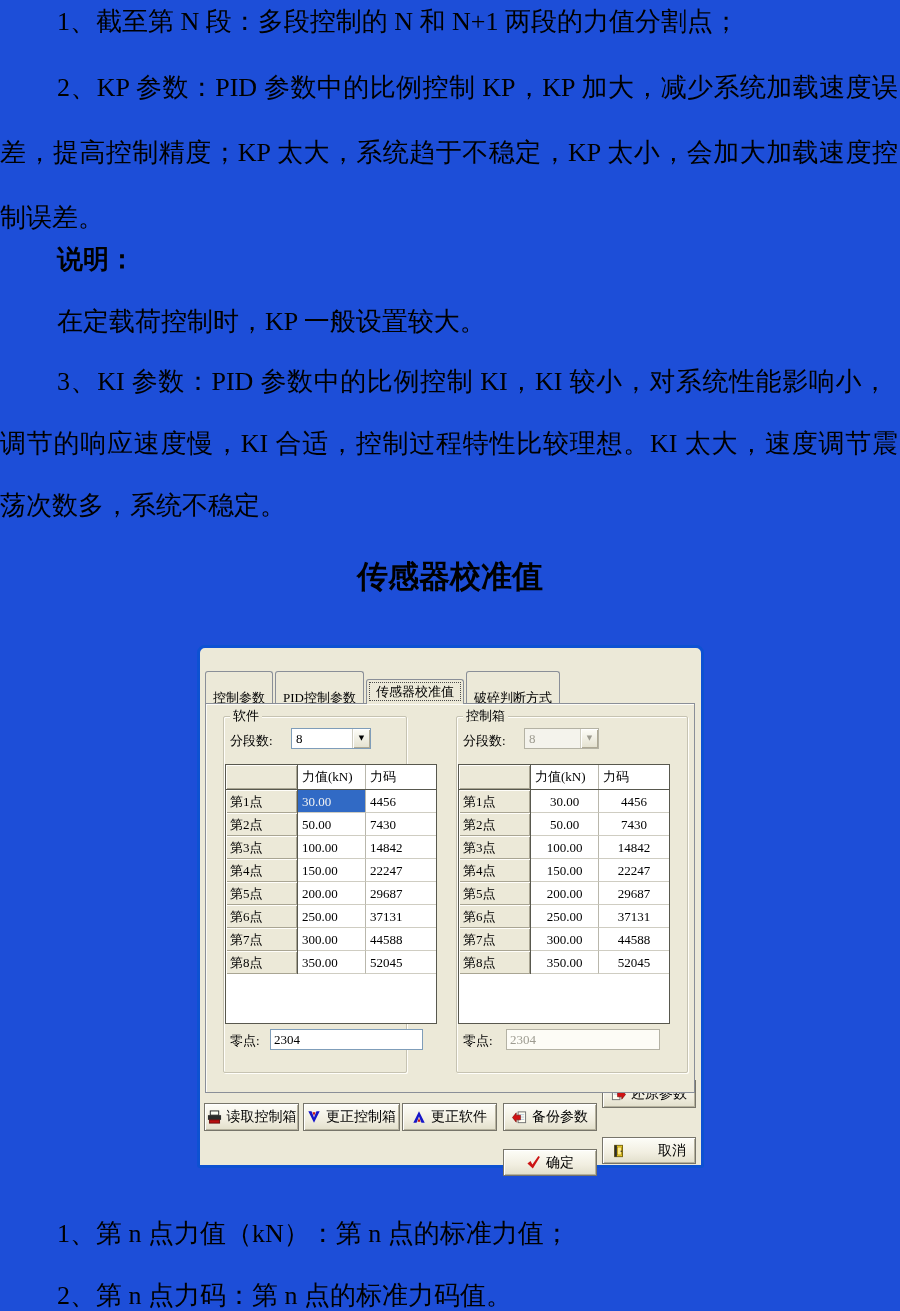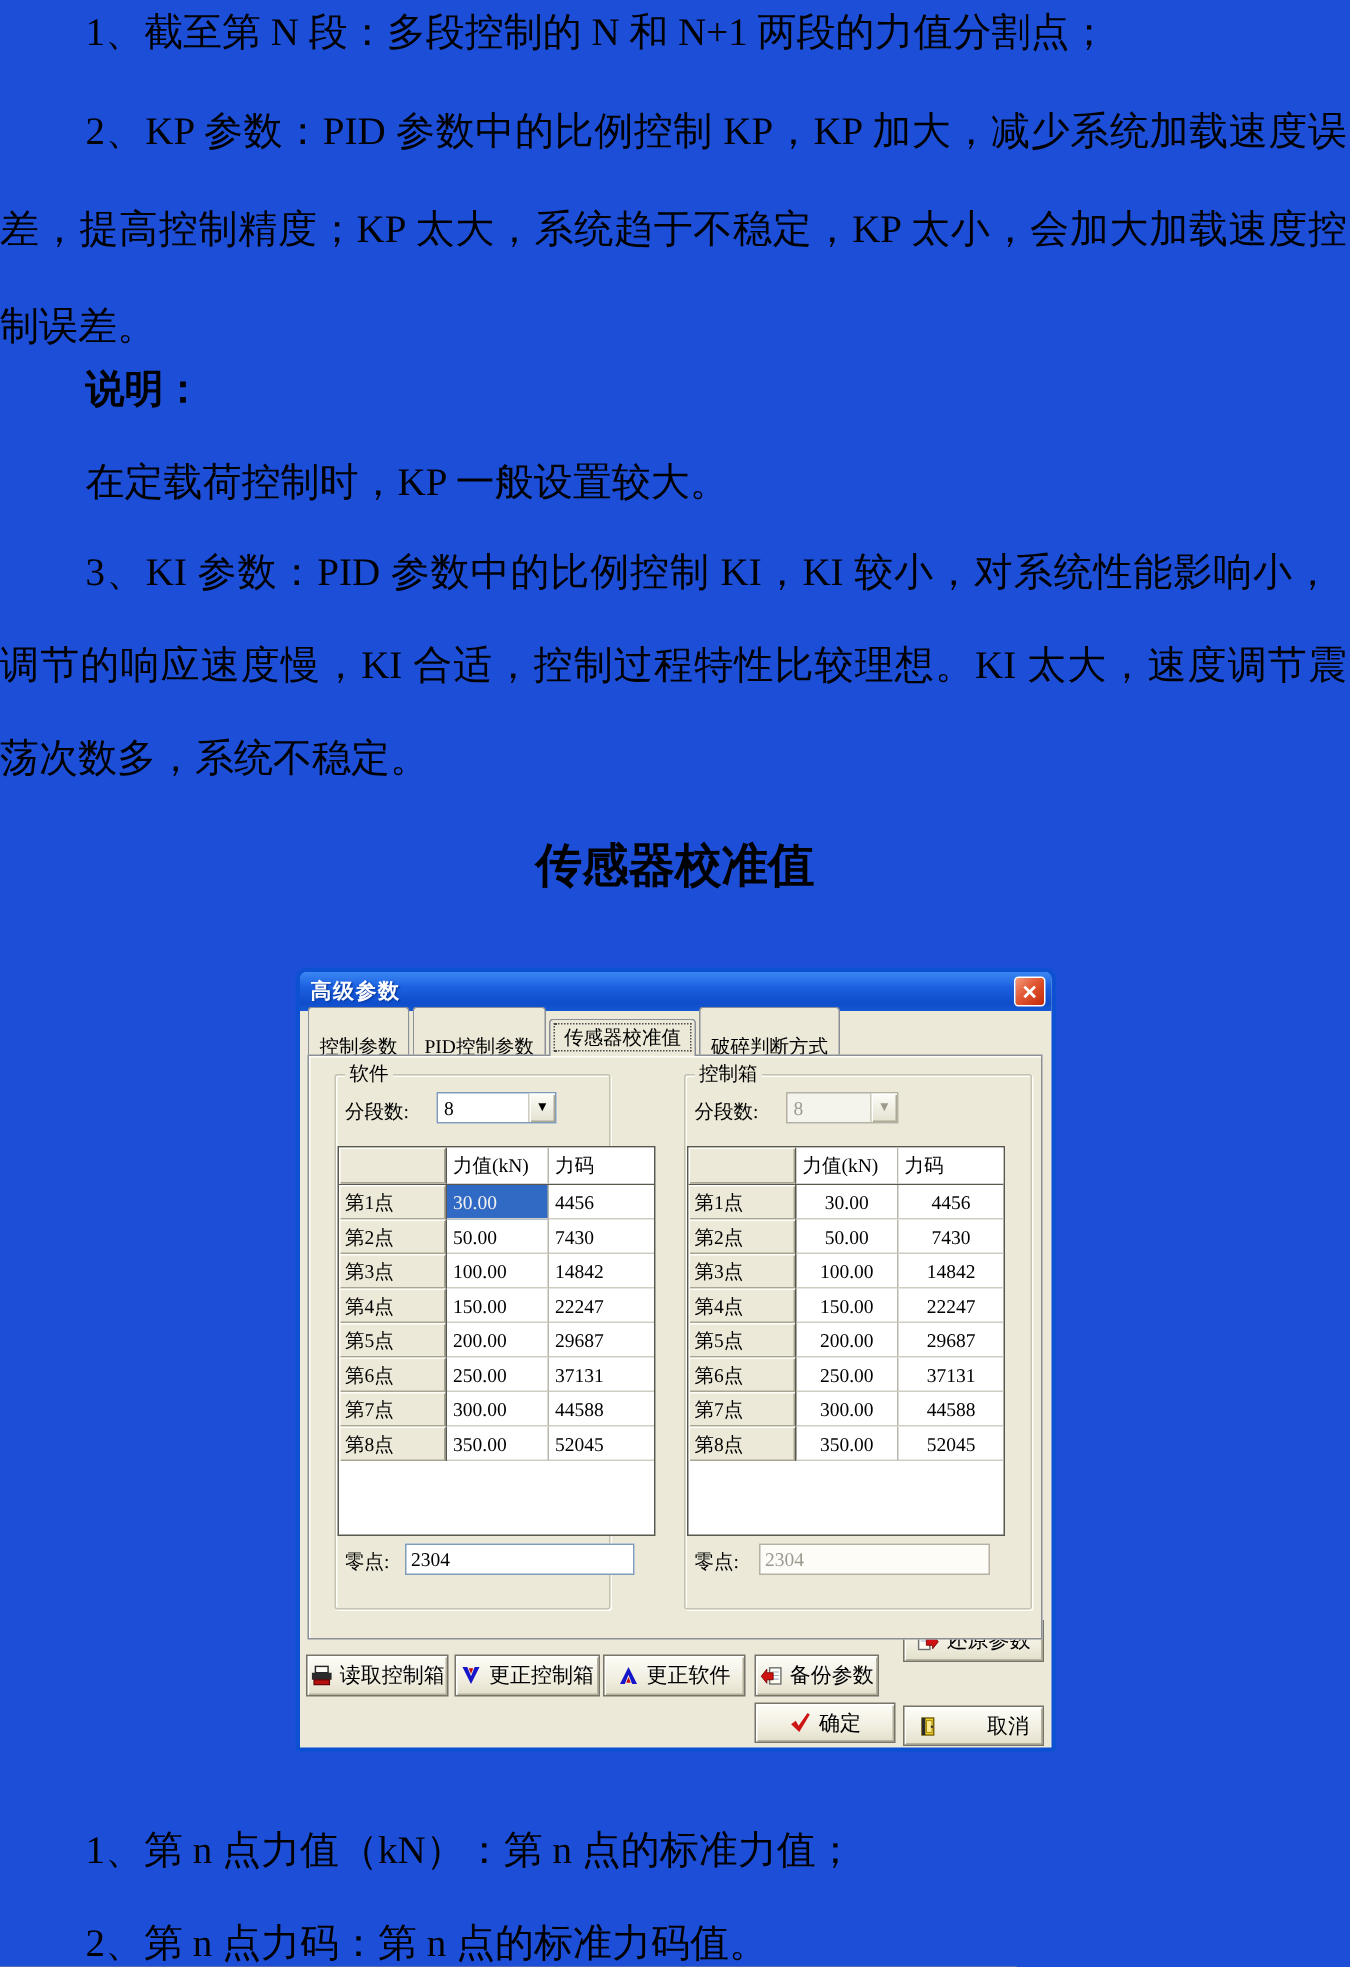--- a/index.html
+++ b/index.html
@@ -136,24 +136,20 @@
   <div class="docline" style="left:57px;top:306px;">在定载荷控制时，KP 一般设置较大。</div>
   <div class="docline just" style="left:0;top:366px;width:888px;text-indent:57px;">3、KI 参数：PID 参数中的比例控制 KI，KI 较小，对系统性能影响小，</div>
   <div class="docline just" style="left:0;top:428px;width:898px;">调节的响应速度慢，KI 合适，控制过程特性比较理想。KI 太大，速度调节震</div>
   <div class="docline" style="left:0;top:490px;">荡次数多，系统不稳定。</div>
 
   <div class="doc-heading">传感器校准值</div>
 
   <div class="dialog">
     <div class="dlg-inner">
 
-      <div class="titlebar">
-        <span class="title">高级参数</span>
-        <span class="close-btn">✕</span>
-      </div>
 
       <div class="tabs">
         <span class="tab">控制参数</span>
         <span class="tab">PID控制参数</span>
         <span class="tab active">传感器校准值</span>
         <span class="tab">破碎判断方式</span>
       </div>
 
       <div class="tab-panel">
 
@@ -313,41 +309,41 @@
           </svg>
         <span>更正控制箱</span>
       </button>
       <button class="xp-btn" style="left:202px;top:455px;width:95px;">
         <svg width="14" height="14" viewBox="0 0 16 16">
             <path d="M8 1.5 L14.5 14.5 L10.8 14.5 L8 7.5 L5.2 14.5 L1.5 14.5 Z" fill="#1616c8"></path>
             <path d="M6.3 13.5 L8 9.2 L9.7 13.5 Z" fill="#c40c0c"></path>
           </svg>
         <span>更正软件</span>
       </button>
-      <button class="xp-btn" style="left:303px;top:455px;width:83px;">
+      <button class="xp-btn" style="left:303px;top:455px;width:94px;">
         <svg width="15" height="15" viewBox="0 0 16 16">
             <rect x="6.5" y="2" width="8" height="11.5" fill="#fffef2" stroke="#6f6f6f" stroke-width="1"></rect>
             <line x1="8" y1="5" x2="13" y2="5" stroke="#9db6d4" stroke-width="0.8"></line>
             <line x1="8" y1="7.5" x2="13" y2="7.5" stroke="#9db6d4" stroke-width="0.8"></line>
             <line x1="8" y1="10" x2="13" y2="10" stroke="#9db6d4" stroke-width="0.8"></line>
             <path d="M9 5.5 L4.5 5.5 L4.5 3 L0.5 8 L4.5 13 L4.5 10.5 L9 10.5 Z" fill="#d11212" stroke="#6d0000" stroke-width="0.6"></path>
           </svg>
         <span>备份参数</span>
       </button>
       <button class="xp-btn" style="left:402px;top:432px;width:94px;">
         <svg width="15" height="15" viewBox="0 0 16 16">
             <rect x="1.5" y="2" width="8" height="11.5" fill="#fffef2" stroke="#6f6f6f" stroke-width="1"></rect>
             <line x1="3" y1="5" x2="8" y2="5" stroke="#9db6d4" stroke-width="0.8"></line>
             <line x1="3" y1="7.5" x2="8" y2="7.5" stroke="#9db6d4" stroke-width="0.8"></line>
             <path d="M7 5.5 L11.5 5.5 L11.5 3 L15.5 8 L11.5 13 L11.5 10.5 L7 10.5 Z" fill="#d11212" stroke="#6d0000" stroke-width="0.6"></path>
           </svg>
         <span>还原参数</span>
       </button>
 
-      <button class="xp-btn row2" style="left:303px;top:487px;width:94px;">
+      <button class="xp-btn row2" style="left:303px;top:501px;width:94px;">
         <svg width="15" height="15" viewBox="0 0 16 16">
             <path d="M1.5 9 L4.8 6.5 L6.8 10.2 L13.2 1 L14.8 2.2 L7.3 14.5 Z" fill="#cc1414"></path>
           </svg>
         <span>确定</span>
       </button>
       <button class="xp-btn row2" style="left:402px;top:489px;width:94px;gap:32px;">
         <svg width="14" height="14" viewBox="0 0 16 16">
             <rect x="3" y="1.5" width="9" height="13" fill="#f2d22e" stroke="#6b5900" stroke-width="1"></rect>
             <rect x="3" y="1.5" width="2.6" height="13" fill="#2b2b2b"></rect>
             <rect x="6.5" y="3.5" width="4.2" height="9" fill="#fce98c" stroke="#a08400" stroke-width="0.7"></rect>

